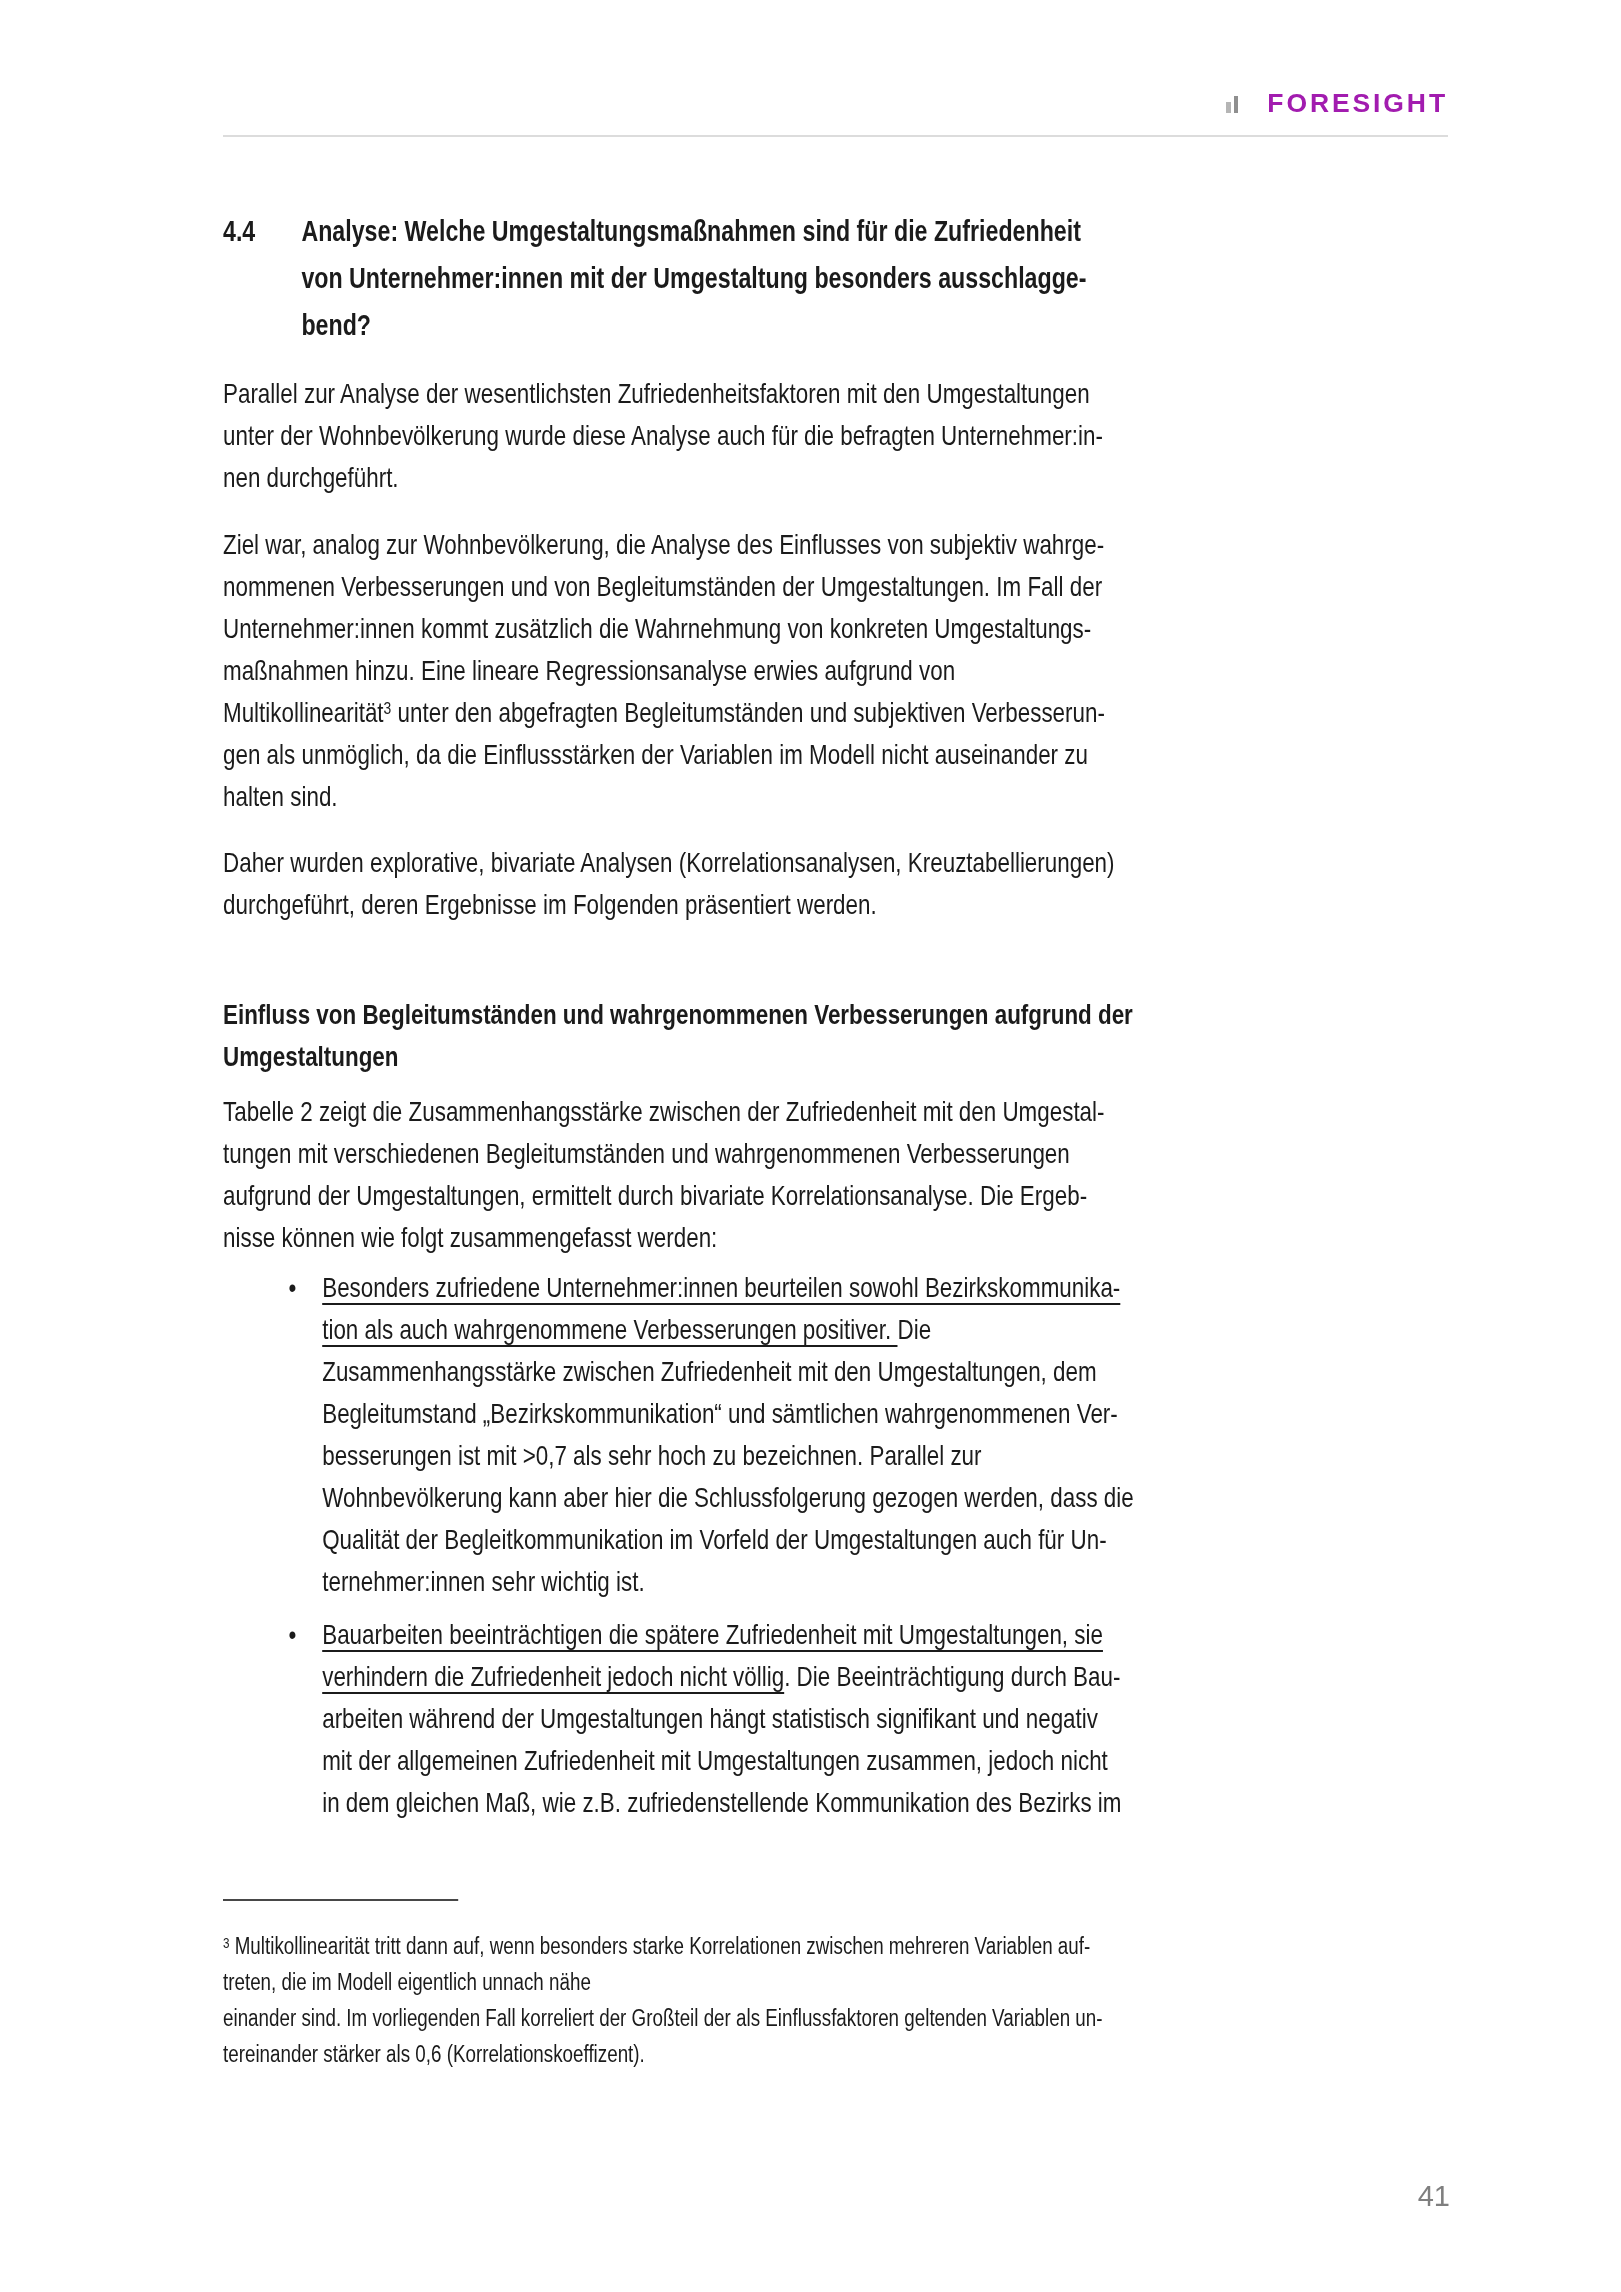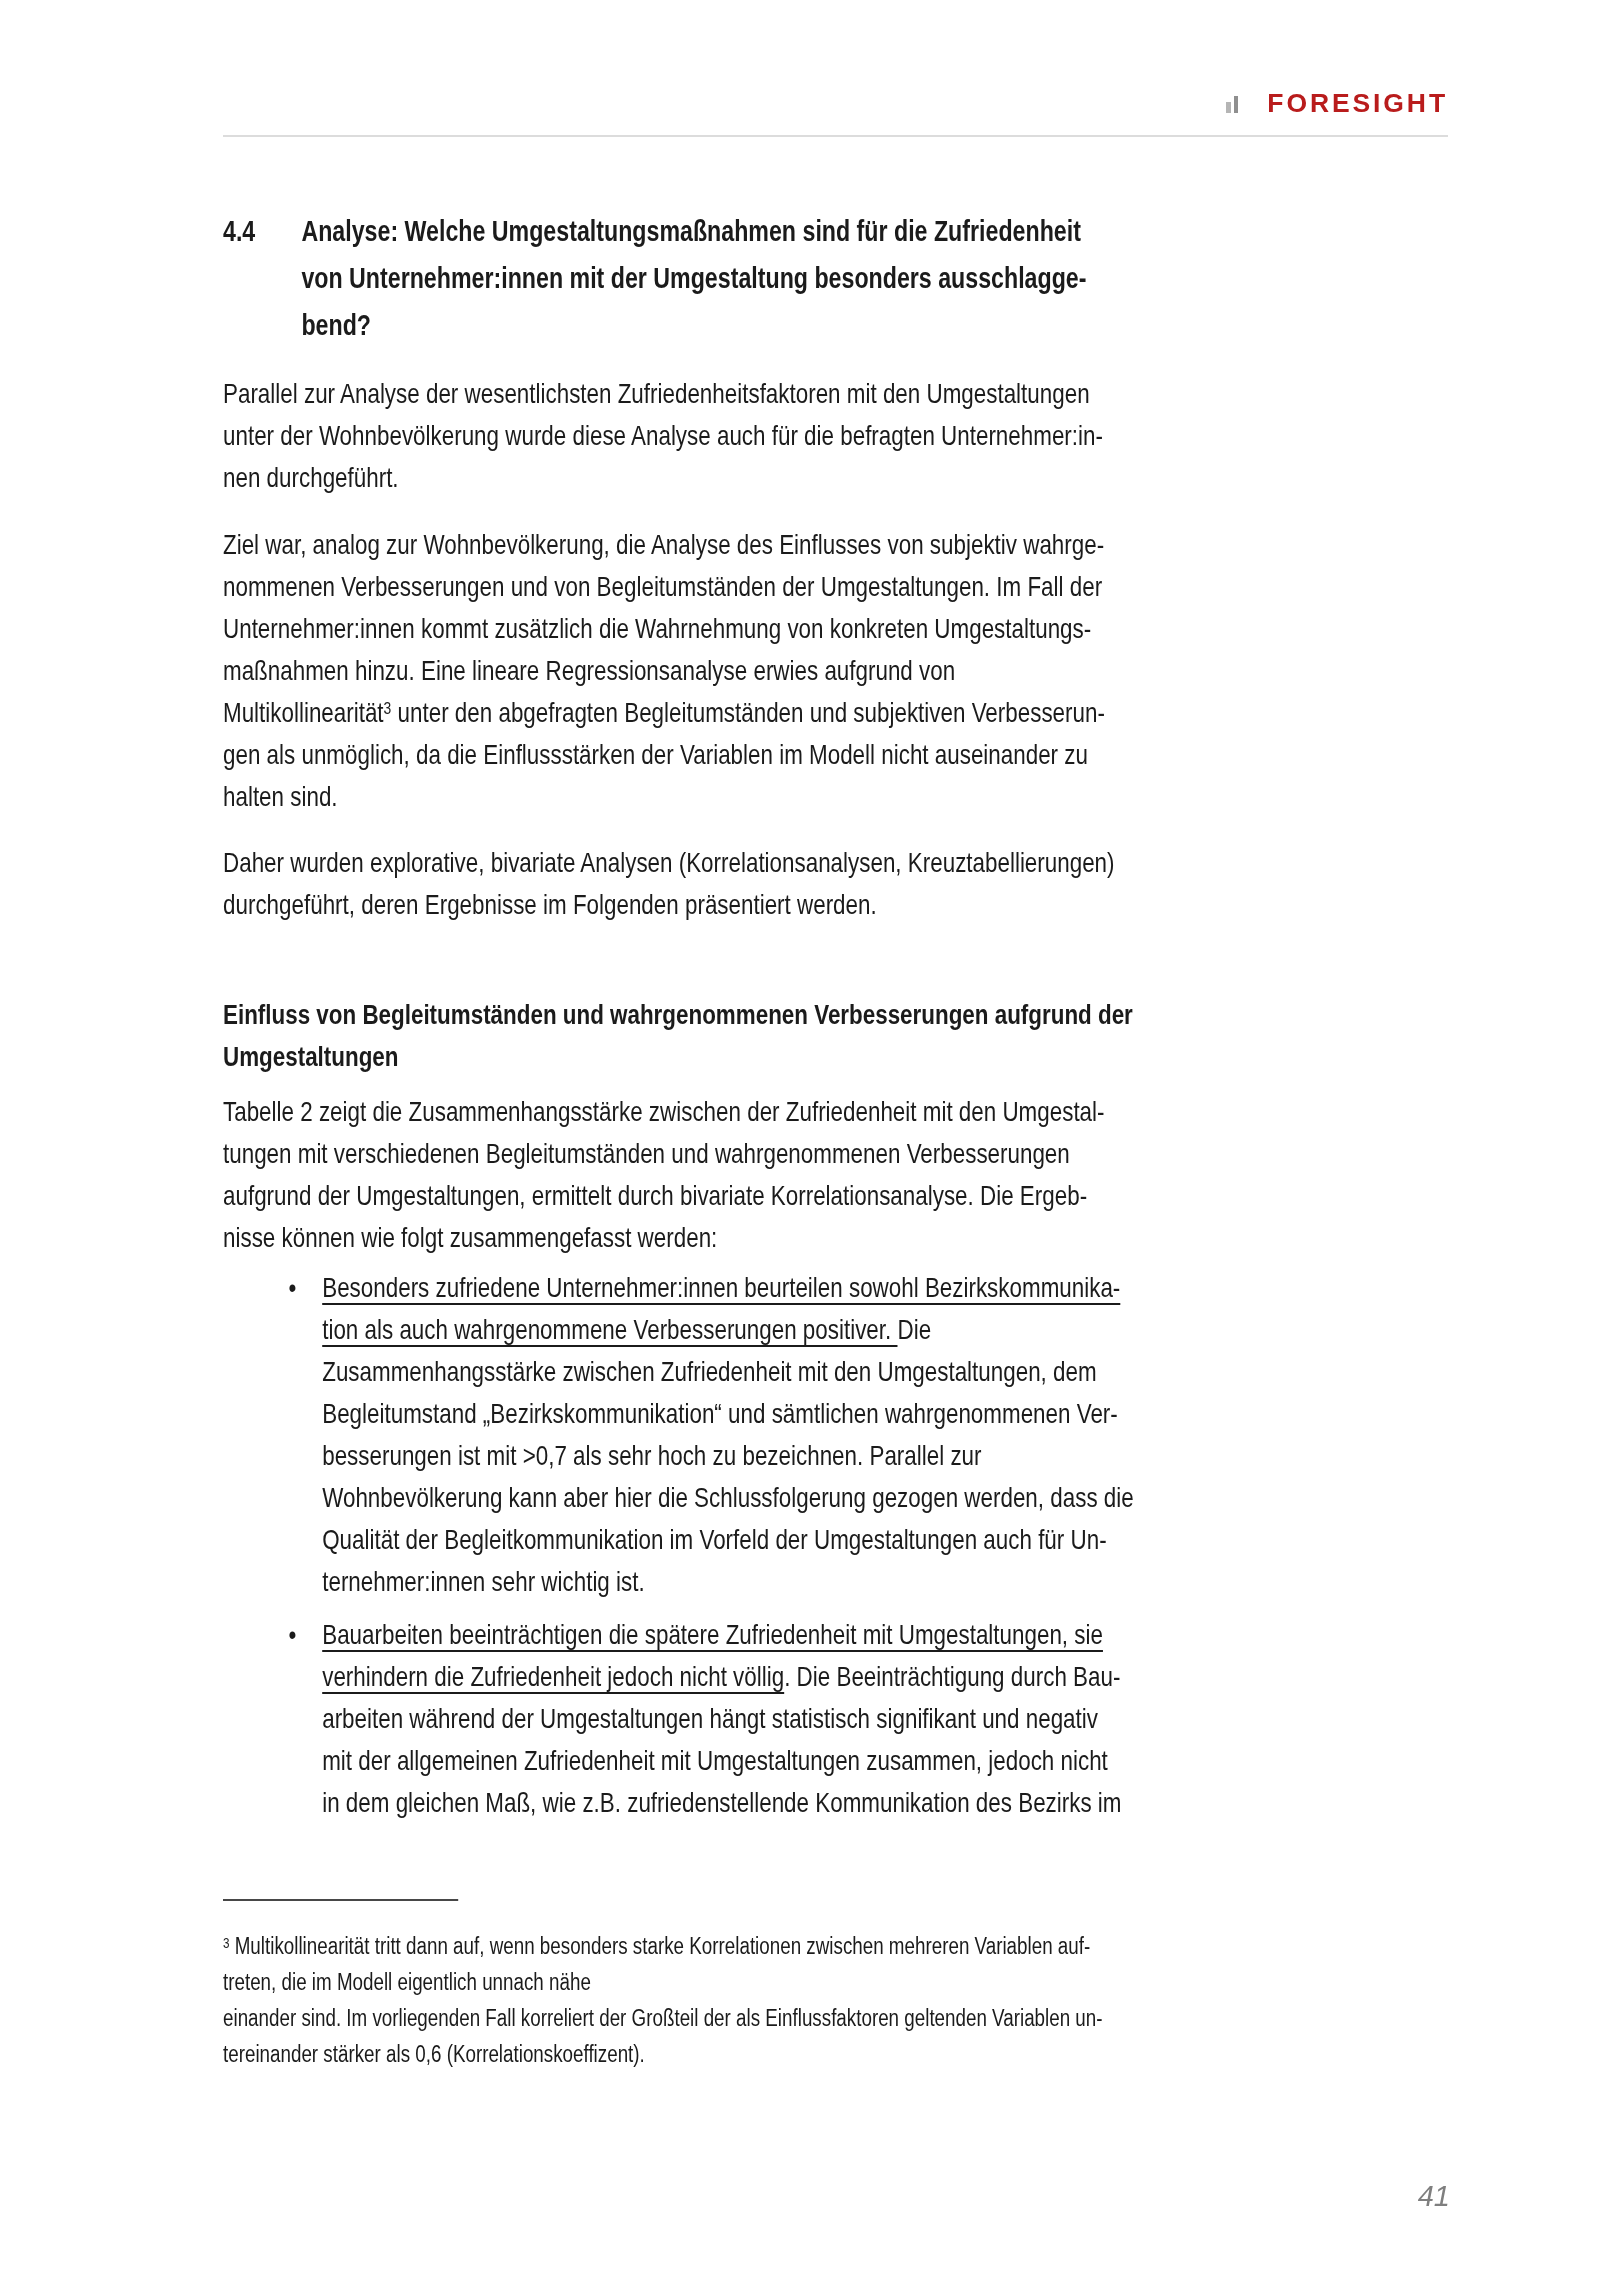--- a/index.html
+++ b/index.html
@@ -6,21 +6,21 @@
   body{
     width:1621px;height:2293px;position:relative;background:#ffffff;
     font-family:"Liberation Sans",sans-serif;color:#1b1b1b;
     -webkit-font-smoothing:antialiased;overflow:hidden;
   }
   
   .logo{position:absolute;top:90px;right:173px;display:flex;align-items:flex-end;gap:4.9px;}
   .logo-bars{display:flex;align-items:flex-end;gap:2.9px;padding-bottom:3.9px;}
   .bar1{width:4.9px;height:10.8px;background:#b5b5b5;}
   .bar2{width:4.9px;height:16.7px;background:#8f8f8f;}
-  .logo-text{font-size:26.5px;font-weight:bold;letter-spacing:2.9px;color:#b91c1c;line-height:1;margin-left:24px;}
+  .logo-text{font-size:26.5px;font-weight:bold;letter-spacing:2.9px;color:#a21caf;line-height:1;margin-left:24px;}
   .header-rule{position:absolute;top:135px;left:223px;right:173px;height:2px;background:#dcdcdc;}
 
   
   .content{
     position:absolute;left:223px;top:208px;width:1274px;
     transform:scaleX(0.8);transform-origin:0 0;
   }
   .title{display:flex;margin:0;font-size:29px;font-weight:bold;line-height:47px;}
   .title-num{flex:none;width:98px;}
   .title-text{flex:1;white-space:pre-line;}
@@ -34,21 +34,21 @@
     position:relative;padding-left:124px;font-size:28px;line-height:42px;
     white-space:pre-line;margin-top:0;
   }
   ul.bullets li + li{margin-top:10.8px;}
   ul.bullets li::before{content:"\2022";position:absolute;left:82px;top:0;}
   .underline{text-decoration:underline;text-decoration-thickness:2px;text-underline-offset:5.9px;}
   .sup{font-size:0.62em;position:relative;top:-0.45em;line-height:0;}
   .footnote-rule{margin:75px 0 0;width:294px;height:2px;background:#474747;}
   .footnote{margin:27.4px 0 0;font-size:23.5px;line-height:36px;white-space:pre-line;}
 
-  .page-number{position:absolute;top:2180px;right:171px;font-size:29px;color:#7f7f7f;font-style:italic;}
+  .page-number{position:absolute;top:2180px;right:171px;font-size:29px;color:#7f7f7f;}
 </style>
 </head>
 <body>
 
 <header>
   <div class="logo">
     <span class="logo-bars">
       <span class="bar1"></span>
       <span class="bar2"></span>
     </span>

